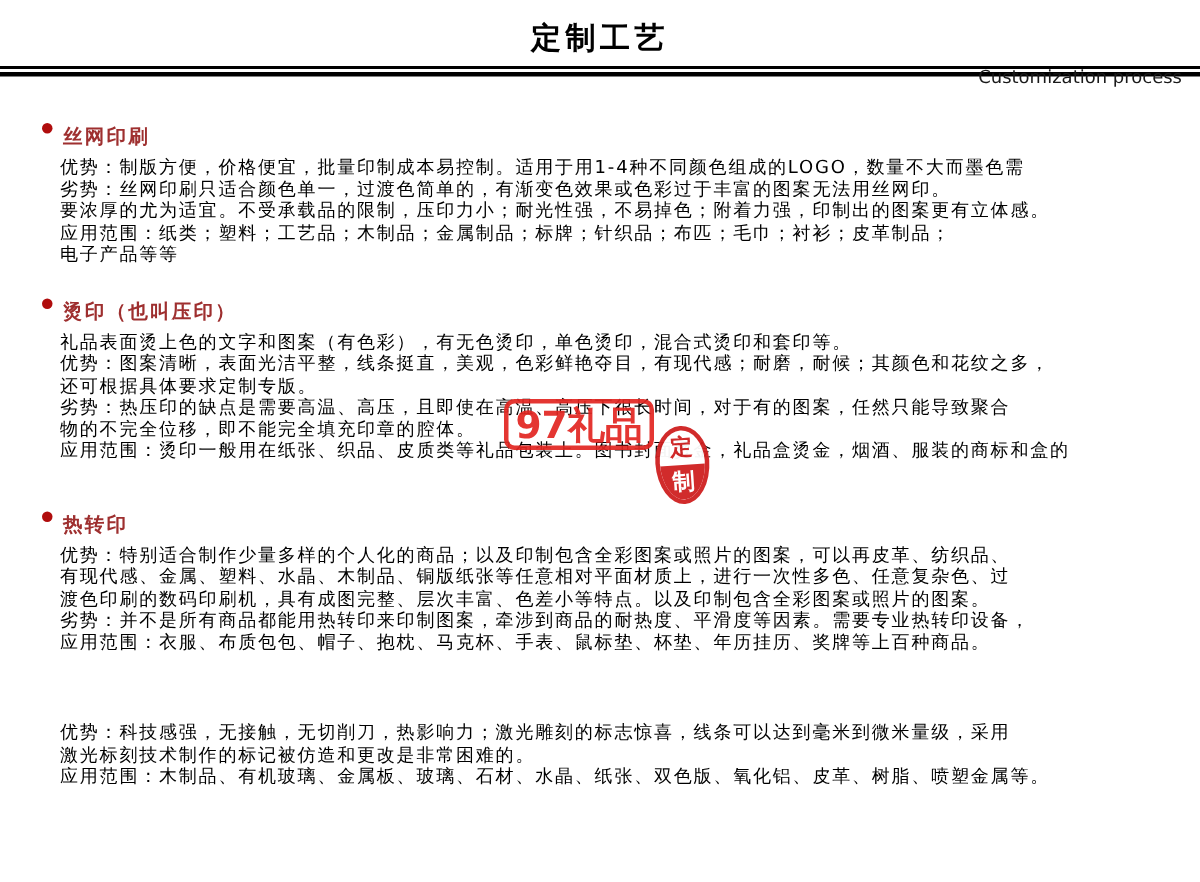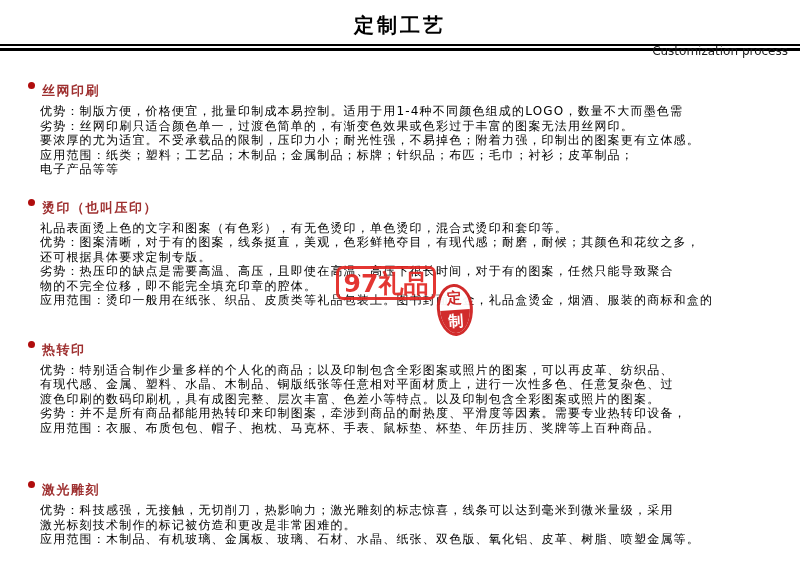--- a/index.html
+++ b/index.html
@@ -90,21 +90,21 @@
     </div>
   </div>
 
   <div class="section" id="sec2">
     <div class="section-title-row">
       <span class="bullet"></span>
       <span class="section-title">烫印（也叫压印）</span>
     </div>
     <div class="body">
       <div class="line">礼品表面烫上色的文字和图案（有色彩），有无色烫印，单色烫印，混合式烫印和套印等。</div>
-      <div class="line">优势：图案清晰，对于有的图案，线条挺直，美观，色彩鲜艳夺目，有现代感；耐磨，耐候；其颜色和花纹之多，</div>
+      <div class="line">优势：图案清晰，表面光洁平整，线条挺直，美观，色彩鲜艳夺目，有现代感；耐磨，耐候；其颜色和花纹之多，</div>
       <div class="line">还可根据具体要求定制专版。</div>
       <div class="line">劣势：热压印的缺点是需要高温、高压，且即使在高温、高压下很长时间，对于有的图案，任然只能导致聚合</div>
       <div class="line">物的不完全位移，即不能完全填充印章的腔体。</div>
       <div class="line">应用范围：烫印一般用在纸张、织品、皮质类等礼品包装上。图书封面烫金，礼品盒烫金，烟酒、服装的商标和盒的</div>
     </div>
   </div>
 
   <div class="section" id="sec3">
     <div class="section-title-row">
       <span class="bullet"></span>
@@ -113,24 +113,20 @@
     <div class="body">
       <div class="line">优势：特别适合制作少量多样的个人化的商品；以及印制包含全彩图案或照片的图案，可以再皮革、纺织品、</div>
       <div class="line">有现代感、金属、塑料、水晶、木制品、铜版纸张等任意相对平面材质上，进行一次性多色、任意复杂色、过</div>
       <div class="line">渡色印刷的数码印刷机，具有成图完整、层次丰富、色差小等特点。以及印制包含全彩图案或照片的图案。</div>
       <div class="line">劣势：并不是所有商品都能用热转印来印制图案，牵涉到商品的耐热度、平滑度等因素。需要专业热转印设备，</div>
       <div class="line">应用范围：衣服、布质包包、帽子、抱枕、马克杯、手表、鼠标垫、杯垫、年历挂历、奖牌等上百种商品。</div>
     </div>
   </div>
 
   <div class="section" id="sec4">
-    <div class="section-title-row">
-      <span class="bullet"></span>
-      <span class="section-title">激光雕刻</span>
-    </div>
     <div class="body">
       <div class="line">优势：科技感强，无接触，无切削刀，热影响力；激光雕刻的标志惊喜，线条可以达到毫米到微米量级，采用</div>
       <div class="line">激光标刻技术制作的标记被仿造和更改是非常困难的。</div>
       <div class="line">应用范围：木制品、有机玻璃、金属板、玻璃、石材、水晶、纸张、双色版、氧化铝、皮革、树脂、喷塑金属等。</div>
     </div>
   </div>
 
 </div>
 
 <div class="wm-box">

